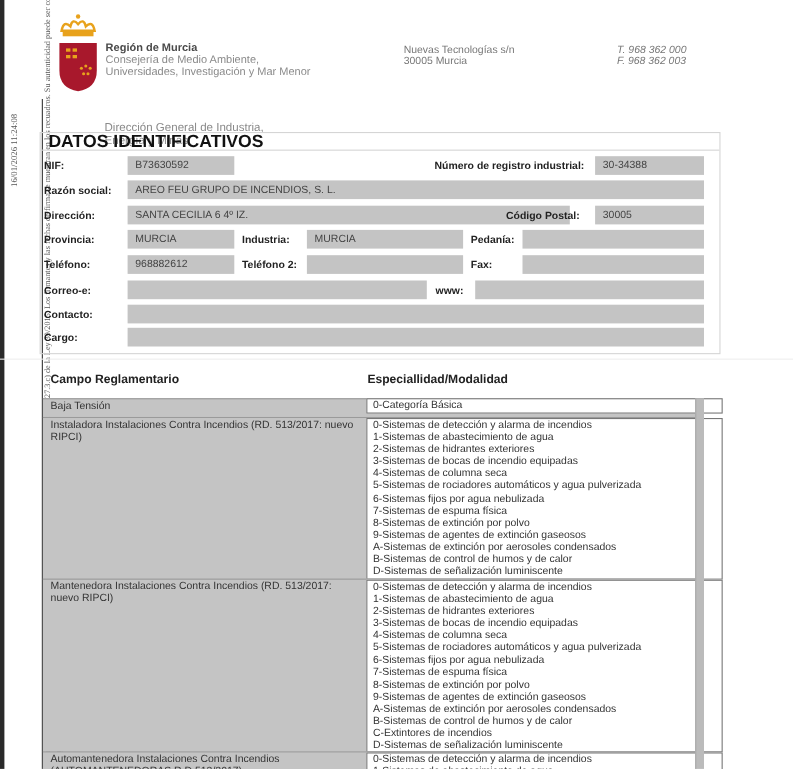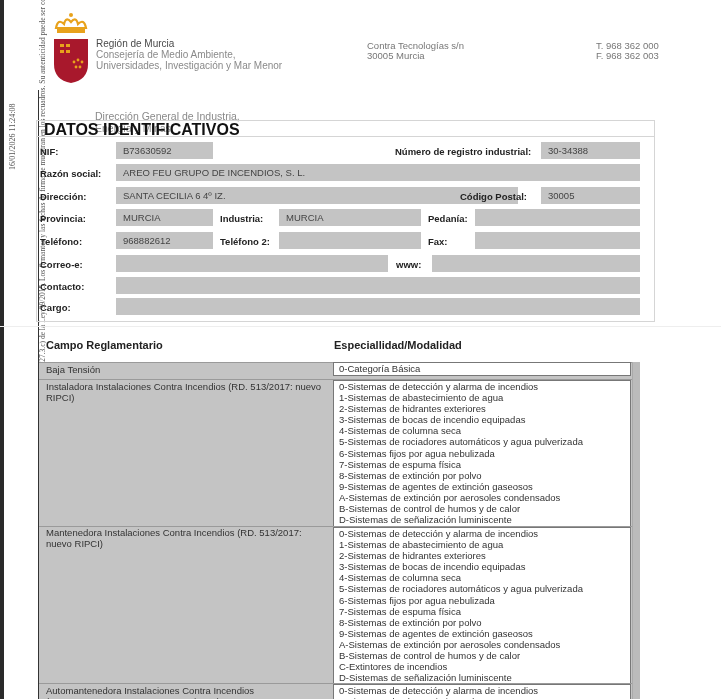--- a/index.html
+++ b/index.html
@@ -12,38 +12,38 @@
       font-family: "Liberation Serif", serif; font-size: 8px; color: #555; white-space: nowrap; }
     .margin-rule { position: absolute; left: 38px; top: 90px; width: 1px; height: 609px; background: #333; }
 
     .watermark { position: absolute; left: 38px; top: 699px; transform-origin: 0 0; transform: rotate(-90deg);
       font-family: "Liberation Serif", serif; font-size: 7.5px; color: #555; white-space: nowrap; line-height: 10px; }
     .watermark .bold { font-weight: bold; }
 
     
     .logo { position: absolute; left: 52px; top: 12px; width: 38px; height: 72px; }
     .region-block { position: absolute; left: 96px; top: 38px; font-size: 10px; line-height: 11px; color: #8a8a8a; }
-    .region-block .title { color: #4a4a4a; font-weight: normal; }
+    .region-block .title { color: #4a4a4a; font-weight: bold; }
     .dg-block { position: absolute; left: 95px; top: 86px; font-size: 10.5px; line-height: 12px; color: #8a8a8a; margin-top: 24px; }
     .address { position: absolute; left: 367px; top: 41px; font-size: 9.5px; line-height: 10px; color: #777; }
-    .phones { position: absolute; left: 596px; top: 41px; font-size: 9.5px; line-height: 10px; color: #777; }
+    .phones { position: absolute; left: 561px; top: 41px; font-size: 9.5px; line-height: 10px; color: #777; font-style: italic; }
 
     
     .datos-box { position: absolute; left: 36px; top: 120px; width: 619px; height: 202px; border: 1px solid #d5d5d5; }
     .datos-title { position: absolute; left: 44px; top: 121px; font-size: 16px; font-weight: bold; color: #111; }
     .datos-title-line { position: absolute; left: 37px; top: 136px; width: 617px; height: 1px; background: #d5d5d5; }
     .lbl { position: absolute; font-size: 9.5px; font-weight: bold; color: #222; white-space: nowrap; }
     .fld { position: absolute; height: 17px; background: #c4c4c4; font-size: 9.5px; color: #444; padding: 3px 7px; white-space: nowrap; overflow: hidden; }
 
     
     .sep { position: absolute; left: 0; top: 326px; width: 721px; height: 1px; background: #eee; }
     .th { position: absolute; font-size: 11px; font-weight: bold; color: #222; top: 339px; }
     .row-bg { position: absolute; left: 39px; width: 601px; background: #c4c4c4; border-top: 1px solid #9a9a9a; }
     .campo { position: absolute; left: 46px; font-size: 9.5px; line-height: 11px; color: #333; width: 280px; }
-    .spec-box { position: absolute; left: 333px; width: 298px; background: #fff; border: 1px solid #777; font-size: 9.5px; line-height: 11.1px; color: #333; padding: 0 5px; }
+    .spec-box { position: absolute; left: 333px; width: 324px; background: #fff; border: 1px solid #777; font-size: 9.5px; line-height: 11.1px; color: #333; padding: 0 5px; }
     .spec-box div { white-space: nowrap; }
     .scroll-col { position: absolute; left: 632px; top: 362px; width: 8px; height: 337px; background: #bbb; border-left: 1px solid #aaa; }
   </style>
 </head>
 <body>
 
 <div class="left-bar"></div>
 <div class="timestamp">
     <span>16/01/2026 11:24:08</span>
   </div>
@@ -73,21 +73,21 @@
 <div class="region-block">
   <div class="title">Región de Murcia</div>
   <div>Consejería de Medio Ambiente,</div>
   <div>Universidades, Investigación y Mar Menor</div>
 </div>
 <div class="dg-block">
   <div>Dirección General de Industria,</div>
   <div>Energía y Minas</div>
 </div>
 <div class="address">
-  <div>Contra Tecnologías s/n</div>
+  <div>Nuevas Tecnologías s/n</div>
   <div>30005 Murcia</div>
 </div>
 <div class="phones">
   <div>T. 968 362 000</div>
   <div>F. 968 362 003</div>
 </div>
 
 <div class="datos-box"></div>
 <div class="datos-title">DATOS IDENTIFICATIVOS</div>
 <div class="datos-title-line"></div>

